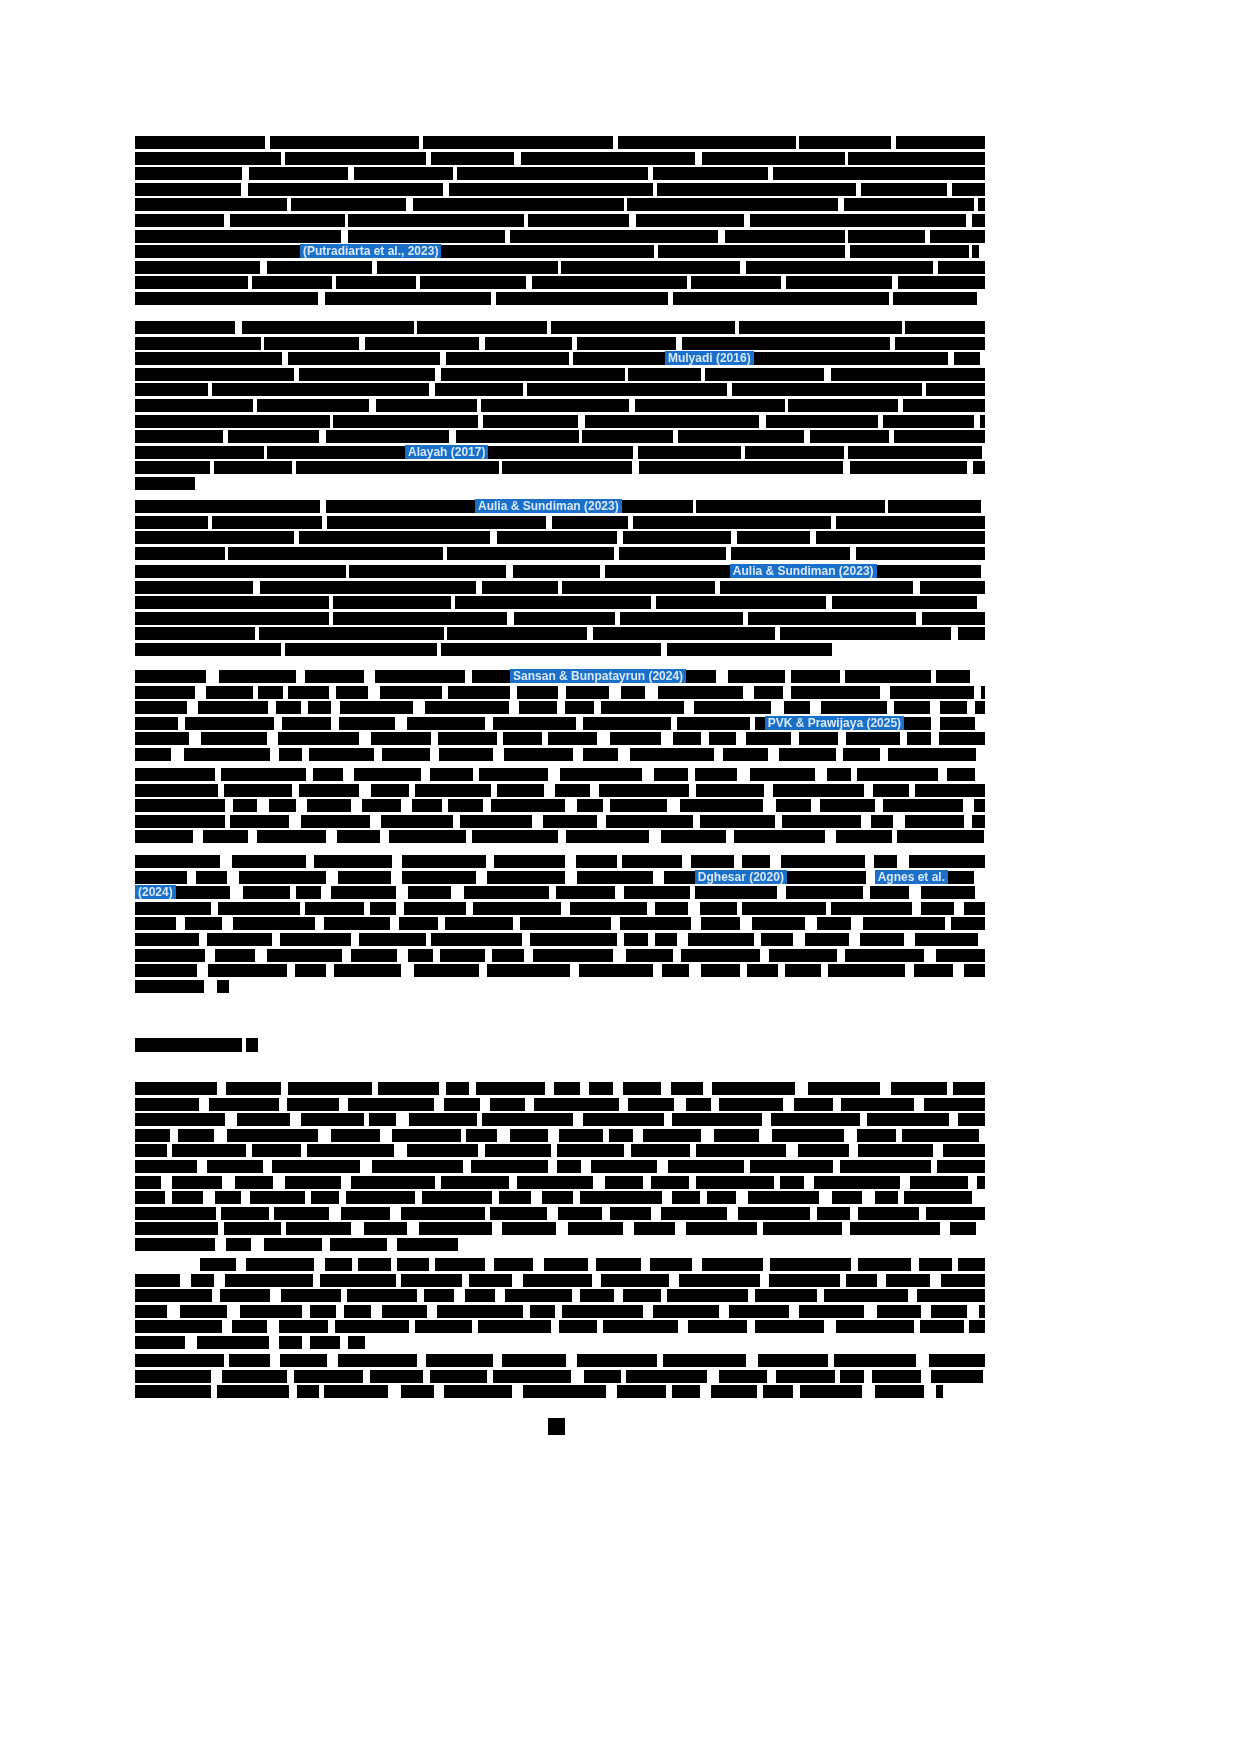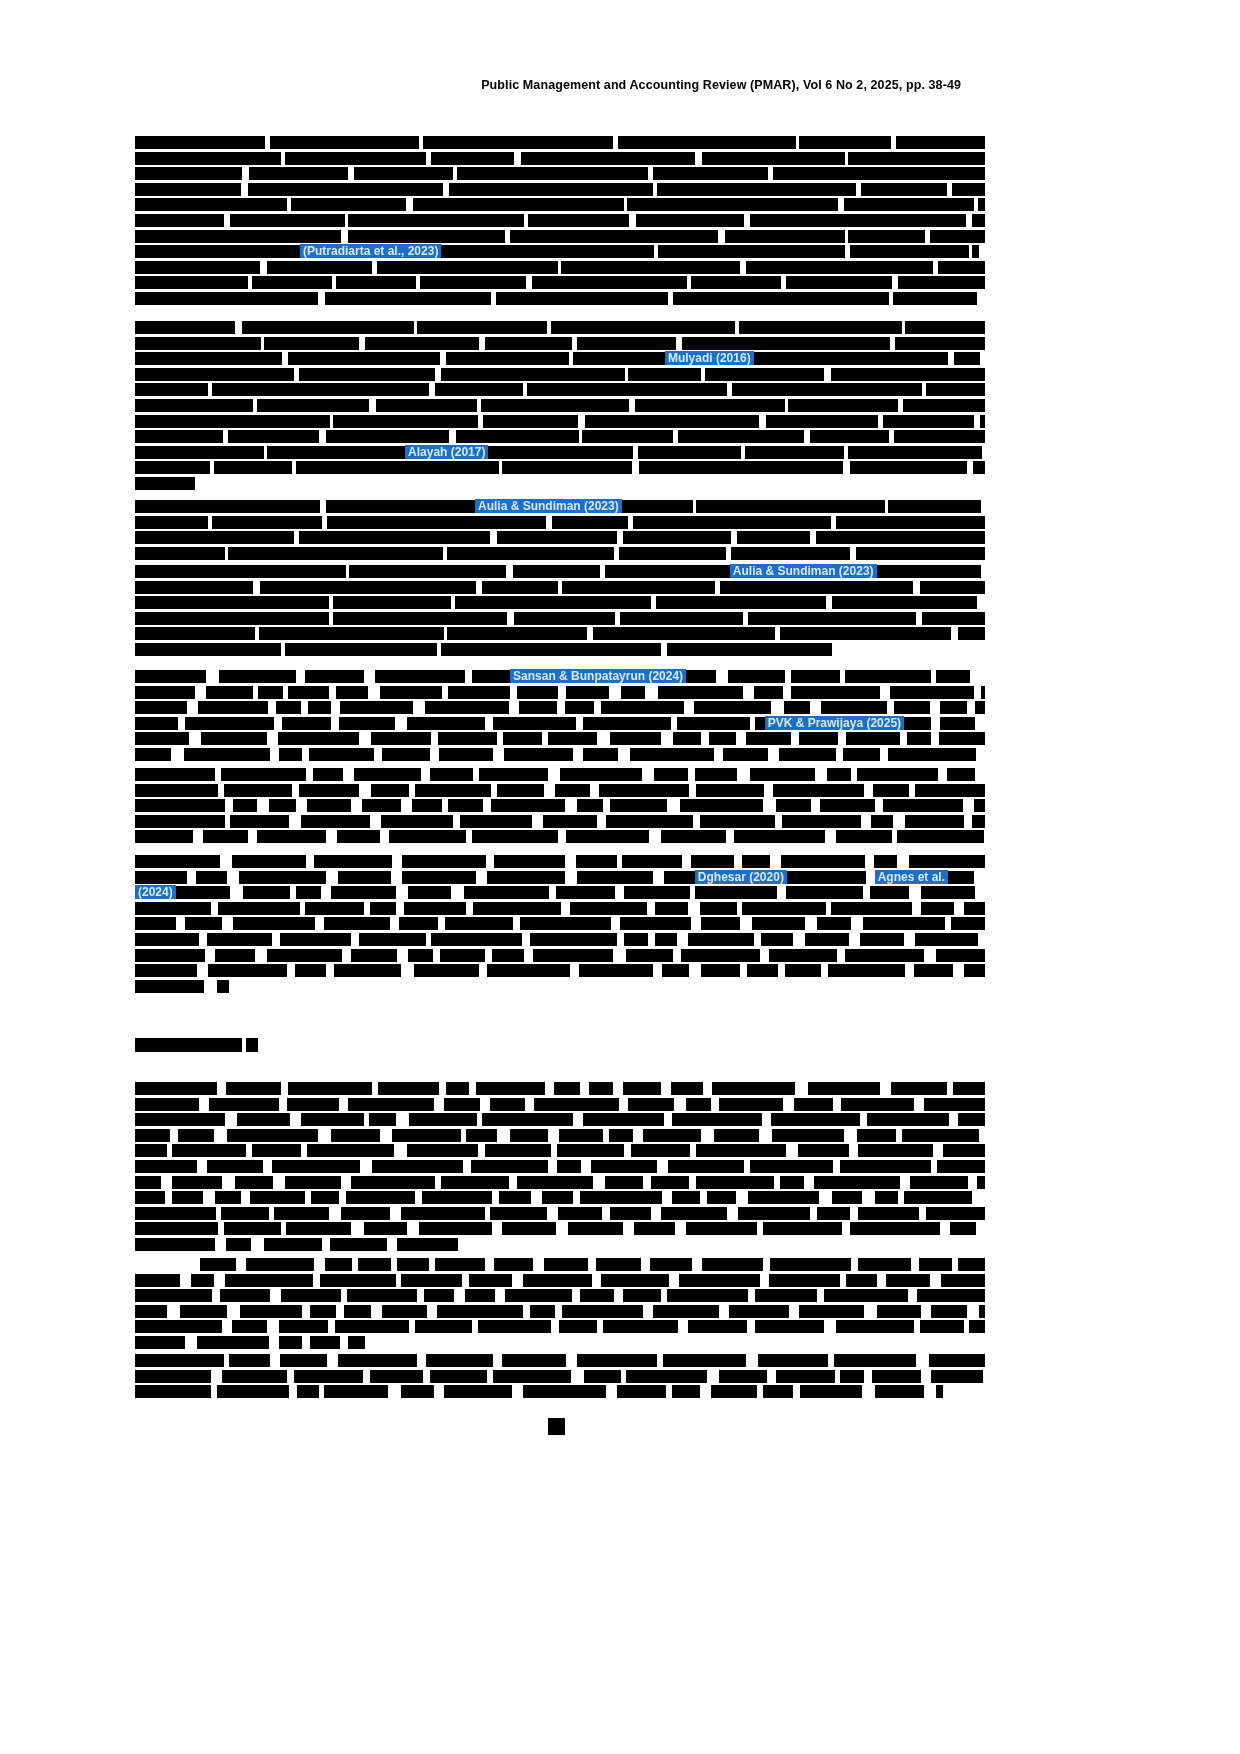--- a/index.html
+++ b/index.html
@@ -21,21 +21,20 @@
     display:inline-block;height:14px;line-height:14px;margin-top:-1px;vertical-align:top;
     background:var(--cite-bg,#1a70c8);color:#d9e9fb;font-size:12px;font-weight:bold;
     padding:0 3px;text-decoration:none;cursor:pointer;white-space:nowrap;
   }
   .page-marker{position:absolute;left:548px;top:1418px;width:17px;height:17px;background:#000;}
 </style>
 </head>
 <body>
 
 <div class="page">
-  <div class="header">Public Management and Accounting Review (PMAR), Vol 6 No 2, 2025, pp. 38-49</div>
 
   <div class="column" id="column">
       <div class="rblock" style="top: 136px;">
         <div class="rline" style="height: 13px; margin-bottom: 2.6px;"><span class="rseg" style="width: 129.7px;"></span><span class="rgap" style="width: 5.4px;"></span><span class="rseg" style="width: 148.9px;"></span><span class="rgap" style="width: 3.8px;"></span><span class="rseg" style="width: 190.6px;"></span><span class="rgap" style="width: 5.1px;"></span><span class="rseg" style="width: 177.1px;"></span><span class="rgap" style="width: 3.8px;"></span><span class="rseg" style="width: 91.2px;"></span><span class="rgap" style="width: 5.2px;"></span><span class="rseg" style="width: 89.1px;"></span></div>
         <div class="rline" style="height: 13px; margin-bottom: 2.6px;"><span class="rseg" style="width: 146.2px;"></span><span class="rgap" style="width: 3.8px;"></span><span class="rseg" style="width: 140.6px;"></span><span class="rgap" style="width: 5.5px;"></span><span class="rseg" style="width: 83.2px;"></span><span class="rgap" style="width: 6.8px;"></span><span class="rseg" style="width: 174px;"></span><span class="rgap" style="width: 6.5px;"></span><span class="rseg" style="width: 143.1px;"></span><span class="rgap" style="width: 3.4px;"></span><span class="rseg" style="width: 136.8px;"></span></div>
         <div class="rline" style="height: 13px; margin-bottom: 2.6px;"><span class="rseg" style="width: 107.1px;"></span><span class="rgap" style="width: 6.6px;"></span><span class="rseg" style="width: 99.8px;"></span><span class="rgap" style="width: 5.4px;"></span><span class="rseg" style="width: 99.6px;"></span><span class="rgap" style="width: 3.8px;"></span><span class="rseg" style="width: 191.2px;"></span><span class="rgap" style="width: 4.1px;"></span><span class="rseg" style="width: 115.9px;"></span><span class="rgap" style="width: 4.6px;"></span><span class="rseg" style="width: 212px;"></span></div>
         <div class="rline" style="height: 13px; margin-bottom: 2.6px;"><span class="rseg" style="width: 106.3px;"></span><span class="rgap" style="width: 6.3px;"></span><span class="rseg" style="width: 195.9px;"></span><span class="rgap" style="width: 5.4px;"></span><span class="rseg" style="width: 203.8px;"></span><span class="rgap" style="width: 4.5px;"></span><span class="rseg" style="width: 199.2px;"></span><span class="rgap" style="width: 5.1px;"></span><span class="rseg" style="width: 85.5px;"></span><span class="rgap" style="width: 5px;"></span><span class="rseg" style="width: 33.1px;"></span></div>
         <div class="rline" style="height: 13px; margin-bottom: 2.6px;"><span class="rseg" style="width: 151.6px;"></span><span class="rgap" style="width: 4.6px;"></span><span class="rseg" style="width: 115px;"></span><span class="rgap" style="width: 6.4px;"></span><span class="rseg" style="width: 211px;"></span><span class="rgap" style="width: 3.5px;"></span><span class="rseg" style="width: 211.4px;"></span><span class="rgap" style="width: 5.6px;"></span><span class="rseg" style="width: 130.3px;"></span><span class="rgap" style="width: 4px;"></span><span class="rseg" style="width: 6.7px;"></span></div>
         <div class="rline" style="height: 13px; margin-bottom: 2.6px;"><span class="rseg" style="width: 89px;"></span><span class="rgap" style="width: 5.8px;"></span><span class="rseg" style="width: 115px;"></span><span class="rgap" style="width: 3.3px;"></span><span class="rseg" style="width: 175.7px;"></span><span class="rgap" style="width: 4.5px;"></span><span class="rseg" style="width: 100.9px;"></span><span class="rgap" style="width: 6.7px;"></span><span class="rseg" style="width: 108.1px;"></span><span class="rgap" style="width: 5.9px;"></span><span class="rseg" style="width: 216.3px;"></span><span class="rgap" style="width: 5.9px;"></span><span class="rseg" style="width: 13px;"></span></div>
         <div class="rline" style="height: 13px; margin-bottom: 2.6px;"><span class="rseg" style="width: 206.3px;"></span><span class="rgap" style="width: 7px;"></span><span class="rseg" style="width: 156.8px;"></span><span class="rgap" style="width: 5.2px;"></span><span class="rseg" style="width: 207.5px;"></span><span class="rgap" style="width: 6.8px;"></span><span class="rseg" style="width: 120.4px;"></span><span class="rgap" style="width: 3.2px;"></span><span class="rseg" style="width: 76.4px;"></span><span class="rgap" style="width: 5.9px;"></span><span class="rseg" style="width: 54.7px;"></span></div>

